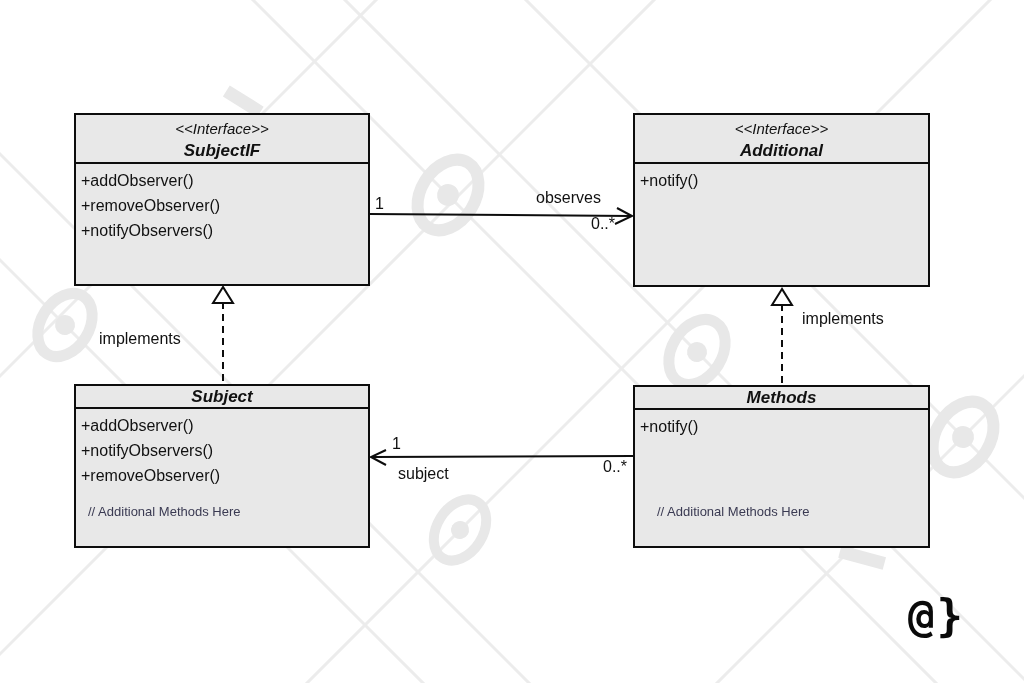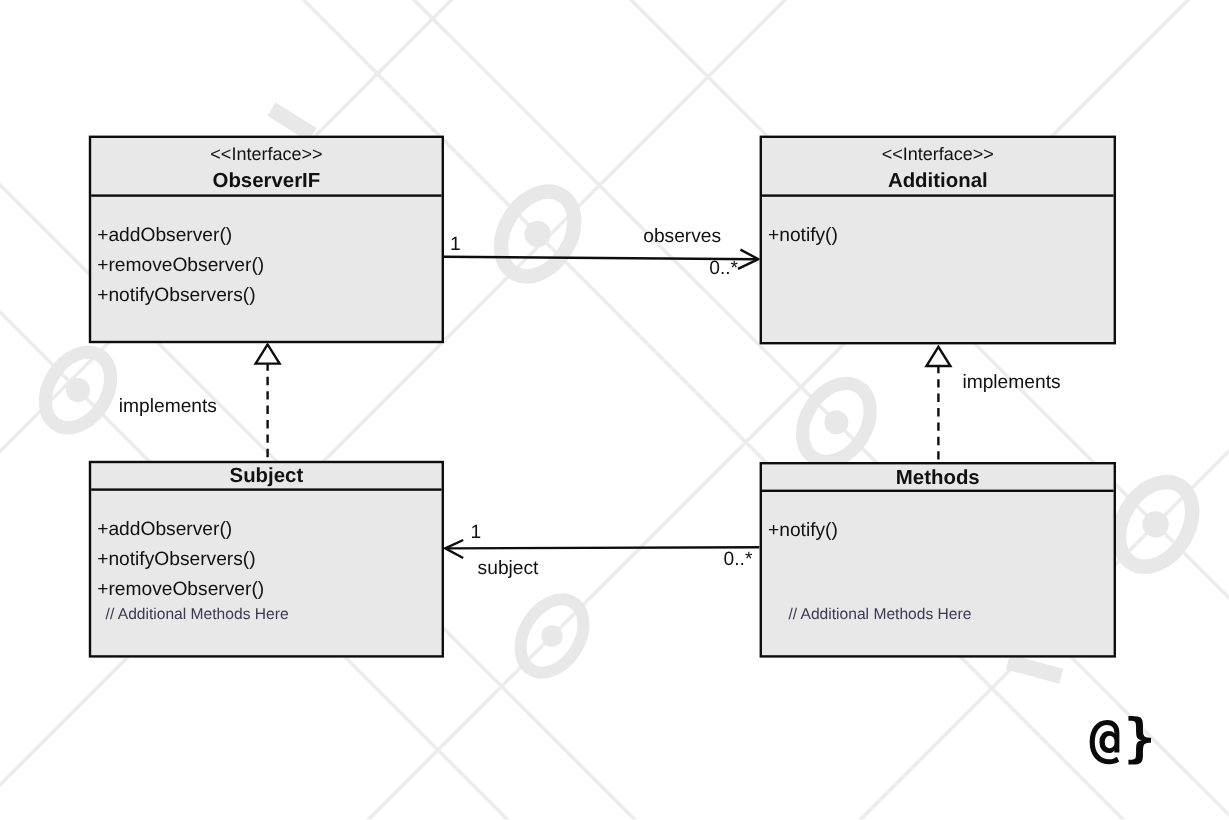--- a/index.html
+++ b/index.html
@@ -14,26 +14,26 @@
   
   .uml-class{
     position:absolute;box-sizing:border-box;z-index:2;
     background:#e8e8e8;border:2px solid #0d0d0d;
   }
   .pos-subject-if {left:74px; top:113px; width:296px; height:173px;}
   .pos-observer-if{left:633px;top:113px;width:297px;height:174px;}
   .pos-subject    {left:74px; top:384px; width:296px; height:164px;}
   .pos-observer   {left:633px;top:385px;width:297px;height:163px;}
 
-  .uml-head{border-bottom:2px solid #0d0d0d;text-align:center;padding-top:3px;}
+  .uml-head{border-bottom:2px solid #0d0d0d;text-align:center;padding-top:3px;font-style:italic;}
   .stereo{font-size:15px;line-height:21px;}
   .cname{font-size:17px;font-weight:bold;line-height:23px;}
   .single .uml-head{padding-top:0;}
   .single .cname{line-height:21px;}
-  .uml-body{padding:20px 4px 0 5px;text-align:left;}
+  .uml-body{padding:4px 4px 0 5px;text-align:left;}
   .method{font-size:16px;line-height:25px;white-space:nowrap;}
   .comment{
     position:absolute;left:12px;bottom:27px;
     font-size:13px;color:#3a3a52;white-space:nowrap;margin-top:32px;
   }
   .pos-observer .comment{left:22px;}
 
   
   .edge-label{position:absolute;z-index:3;font-size:16px;line-height:20px;white-space:nowrap;}
   .lbl-mult-top-1 {left:375px;top:194px;}
@@ -111,21 +111,21 @@
 
     <g>
       <line x1="782" y1="304" x2="782" y2="385" stroke="#0d0d0d" stroke-width="2" stroke-dasharray="7,5"></line>
       <polygon points="782,289 772,305 792,305" fill="#ffffff" stroke="#0d0d0d" stroke-width="2"></polygon>
     </g>
   </svg>
 
   <div class="uml-class pos-subject-if">
     <div class="uml-head">
       <div class="stereo">&lt;&lt;Interface&gt;&gt;</div>
-      <div class="cname">ObserverIF</div>
+      <div class="cname">SubjectIF</div>
     </div>
     <div class="uml-body">
       <div class="method">+addObserver()</div>
       <div class="method">+removeObserver()</div>
       <div class="method">+notifyObservers()</div>
     </div>
   </div>
 
   <div class="uml-class pos-observer-if">
     <div class="uml-head">

